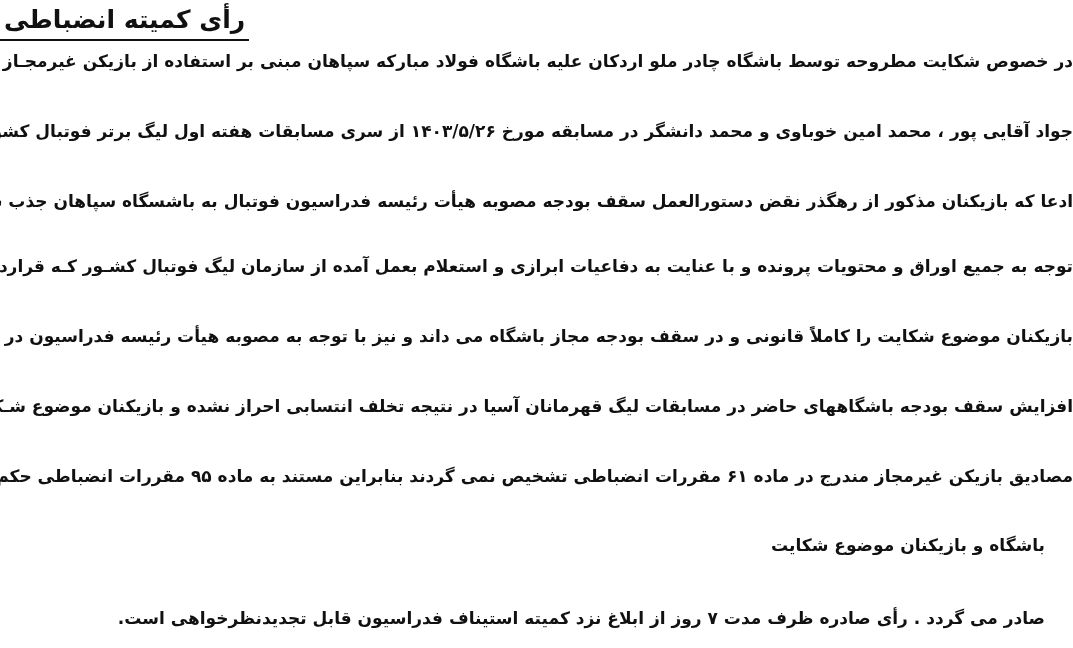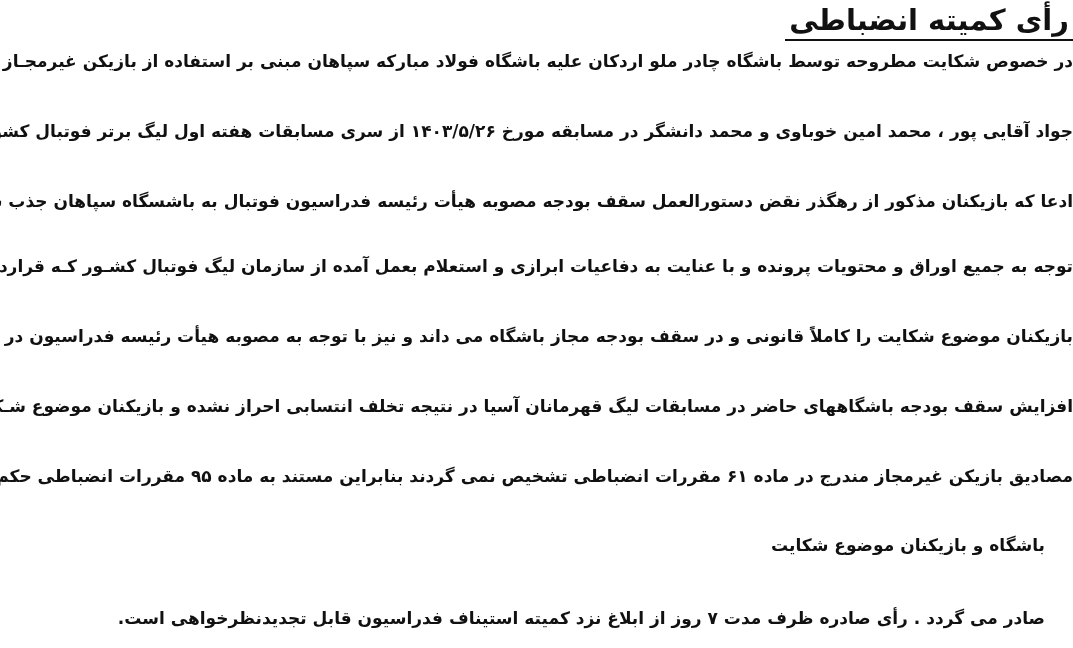--- a/index.html
+++ b/index.html
@@ -20,25 +20,25 @@
       left: 0; top: 0;
       width: 1073px;
       height: 648px;
       background: #ffffff;
     }
     .title {
       position: absolute;
       top: 2px;
       left: 0;
       width: 1073px;
-      text-align: right;
+      text-align: left;
       direction: rtl;
       font-family: "DejaVu Sans", sans-serif;
       font-weight: bold;
-      font-size: 29px;
+      font-size: 25px;
       line-height: 36px;
     }
     .title span {
       display: inline-block;
       border-bottom: 2px solid #111;
       padding: 0 4px 1px 4px;
     }
     .body-lines {
       position: absolute;
       left: 0; top: 0;

